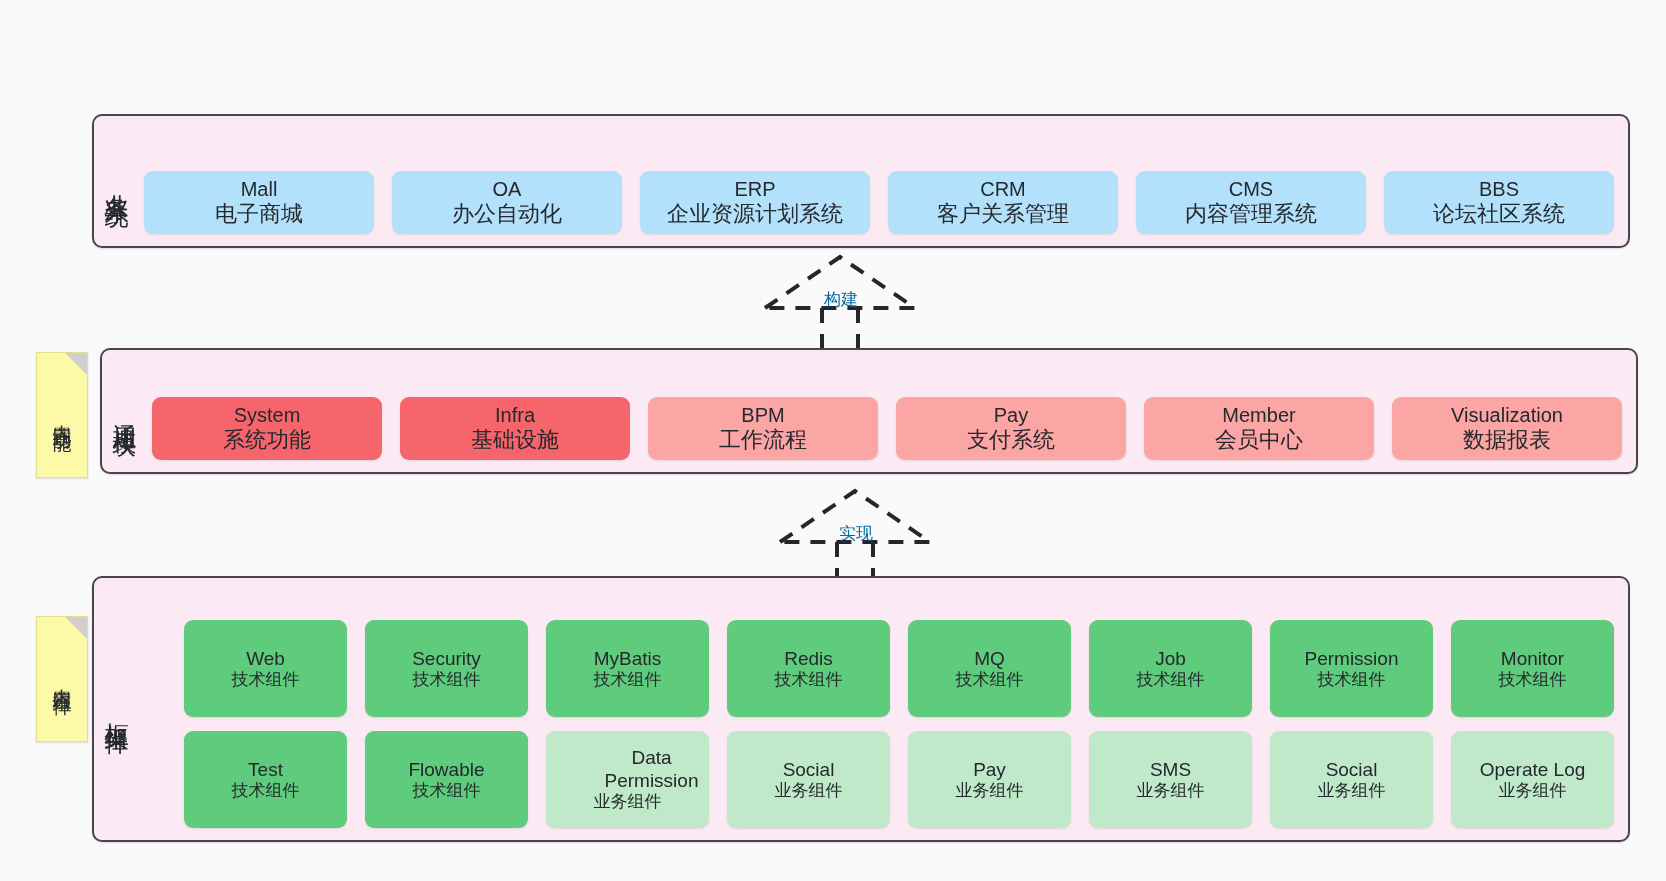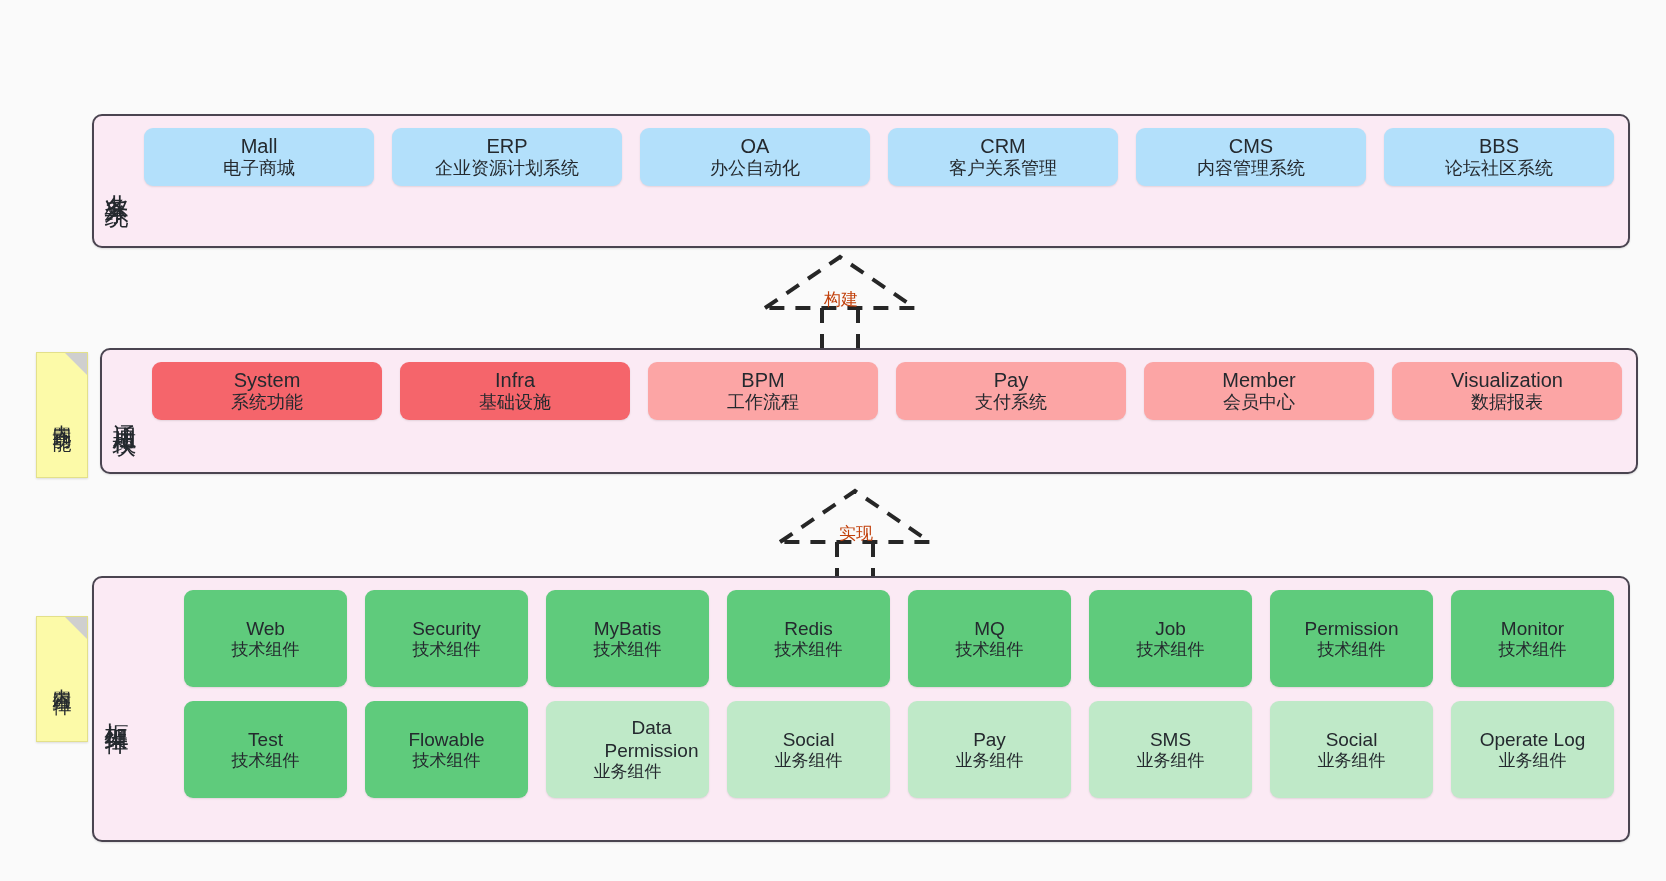--- a/index.html
+++ b/index.html
@@ -38,21 +38,21 @@
     text-orientation: upright;
     letter-spacing: 3px;
     line-height: 1.05;
     user-select: none;
     padding: 4px 0;
   }
   .layer-body {
     flex: 1 1 auto;
     display: flex;
     flex-direction: column;
-    justify-content: flex-start;
+    justify-content: flex-end;
     gap: 14px;
     padding: 12px 14px 12px 4px;
   }
   .row {
     display: flex;
     gap: 18px;
     align-items: stretch;
   }
 
   
@@ -63,21 +63,21 @@
     flex-direction: column;
     align-items: center;
     justify-content: center;
     text-align: center;
     color: #24292e;
     line-height: 1.22;
     padding: 6px 4px;
     box-shadow: 0 1px 2px rgba(0,0,0,0.10);
   }
   .card .t1 { font-size: 20px; }
-  .card .t2 { font-size: 18px; }
+  .card .t2 { font-size: 22px; }
   .card.small .t1 { font-size: 19px; }
   .card.small .t2 { font-size: 17px; }
 
   .c-blue       { background: #b3e0fb; }
   .c-red        { background: #f5656b; }
   .c-pink       { background: #fca5a5; }
   .c-green      { background: #5fcb7c; }
   .c-lightgreen { background: #bfe9c8; }
 
   
@@ -107,46 +107,46 @@
   }
 
   
   .connector {
     position: absolute;
     pointer-events: none;
   }
   .conn-label {
     position: absolute;
     font-size: 17px;
-    color: #c2410c;
+    color: #0369a1;
     background: transparent;
     white-space: nowrap;
     user-select: none;
   }
 </style>
 </head>
 <body>
 
 <div id="canvas">
 
   <div class="layer" id="layer-business" style="left:92px; top:114px; width:1538px; height:134px;">
     <div class="layer-title">业务系统</div>
     <div class="layer-body">
       <div class="row">
         <div class="card c-blue">
           <span class="t1">Mall</span>
           <span class="t2">电子商城</span>
         </div>
         <div class="card c-blue">
+          <span class="t1">OA</span>
+          <span class="t2">办公自动化</span>
+        </div>
+        <div class="card c-blue">
           <span class="t1">ERP</span>
           <span class="t2">企业资源计划系统</span>
-        </div>
-        <div class="card c-blue">
-          <span class="t1">OA</span>
-          <span class="t2">办公自动化</span>
         </div>
         <div class="card c-blue">
           <span class="t1">CRM</span>
           <span class="t2">客户关系管理</span>
         </div>
         <div class="card c-blue">
           <span class="t1">CMS</span>
           <span class="t2">内容管理系统</span>
         </div>
         <div class="card c-blue">

